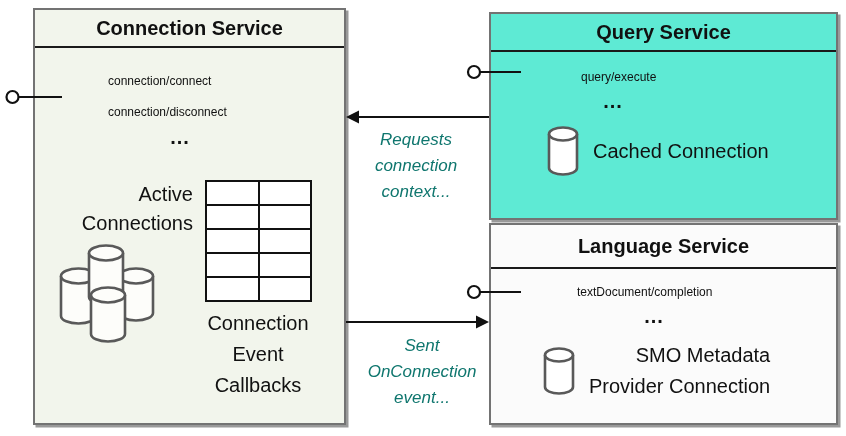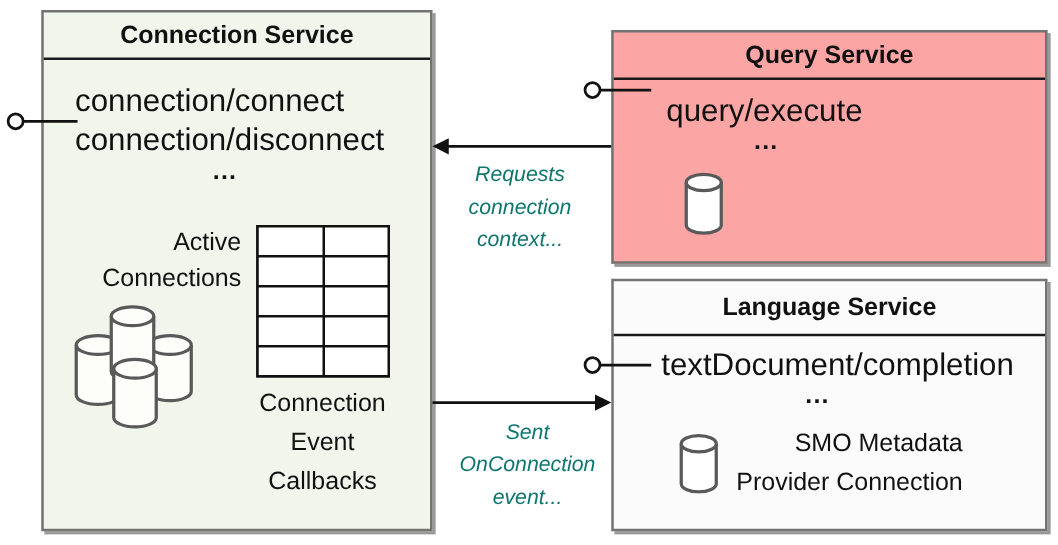--- a/index.html
+++ b/index.html
@@ -7,31 +7,31 @@
     position:relative; width:846px; height:436px;
     font-family:"Liberation Sans","DejaVu Sans",sans-serif;
     color:#111; overflow:hidden; background:#ffffff;
   }
   .svc-box {
     position:absolute; box-sizing:border-box;
     border:2px solid #737373;
     box-shadow:2.5px 2.5px 0 rgba(70,70,70,0.55);
   }
   #connection-box { left:33px; top:8px; width:313px; height:417px; background:#f2f5ec; }
-  #query-box      { left:489px; top:24px; width:349px; height:187px; background:#fca5a5; }
+  #query-box      { left:489px; top:12px; width:349px; height:208px; background:#5eead4; }
   #language-box   { left:489px; top:223px; width:349px; height:202px; background:#fbfbfb; }
   .svc-header {
     position:absolute; left:0; top:0; right:0; height:38px;
     border-bottom:2px solid #1a1a1a; box-sizing:border-box;
     display:flex; align-items:center; justify-content:center;
     font-weight:bold; font-size:20px;
   }
   #language-box .svc-header { height:44px; }
   .ml { white-space:pre-line; }
-  .methods { position:absolute; font-size:25px; line-height:31px; }
+  .methods { position:absolute; font-size:12px; line-height:31px;margin-left:48px; }
   .ellipsis-line { position:absolute; font-size:20px; font-weight:bold; text-align:center; letter-spacing:1px; }
   .side-label { position:absolute; text-align:center; font-size:20px; line-height:29px; }
   .cb-table {
     position:absolute; left:170px; top:170px; width:107px; height:122px;
     display:grid; grid-template-columns:1fr 1fr; grid-template-rows:repeat(5,1fr);
     background:#111; gap:2px; border:2px solid #111; box-sizing:border-box;
   }
   .cb-table > div { background:#ffffff; }
   .db-row { position:absolute; display:flex; align-items:center; gap:14px; }
   .db-row .db-label { font-size:20px; line-height:30px; }
@@ -89,20 +89,21 @@
     <div class="svc-header">Query Service</div>
     <div class="methods" style="left:42px; top:48px;">query/execute</div>
     <div class="ellipsis-line" style="left:42px; top:76px; width:160px;">...</div>
     <div class="db-row" style="left:56px; top:110px; height:54px;">
       <svg width="32" height="50" viewBox="0 0 32 50">
         <g fill="#ffffff" stroke="#595959" stroke-width="2.6">
           <path d="M2 8 L2 42 A14 6.5 0 0 0 30 42 L30 8"></path>
           <ellipse cx="16" cy="8" rx="14" ry="6.5"></ellipse>
         </g>
       </svg>
+      <span class="db-label">Cached Connection</span>
     </div>
   </div>
 
   <div id="language-box" class="svc-box">
     <div class="svc-header">Language Service</div>
     <div class="methods" style="left:38px; top:52px;">textDocument/completion</div>
     <div class="ellipsis-line" style="left:38px; top:80px; width:250px;">...</div>
     <div class="db-row" style="left:52px; top:118px; height:56px;">
       <svg width="32" height="48" viewBox="0 0 32 48">
         <g fill="#ffffff" stroke="#595959" stroke-width="2.6">

